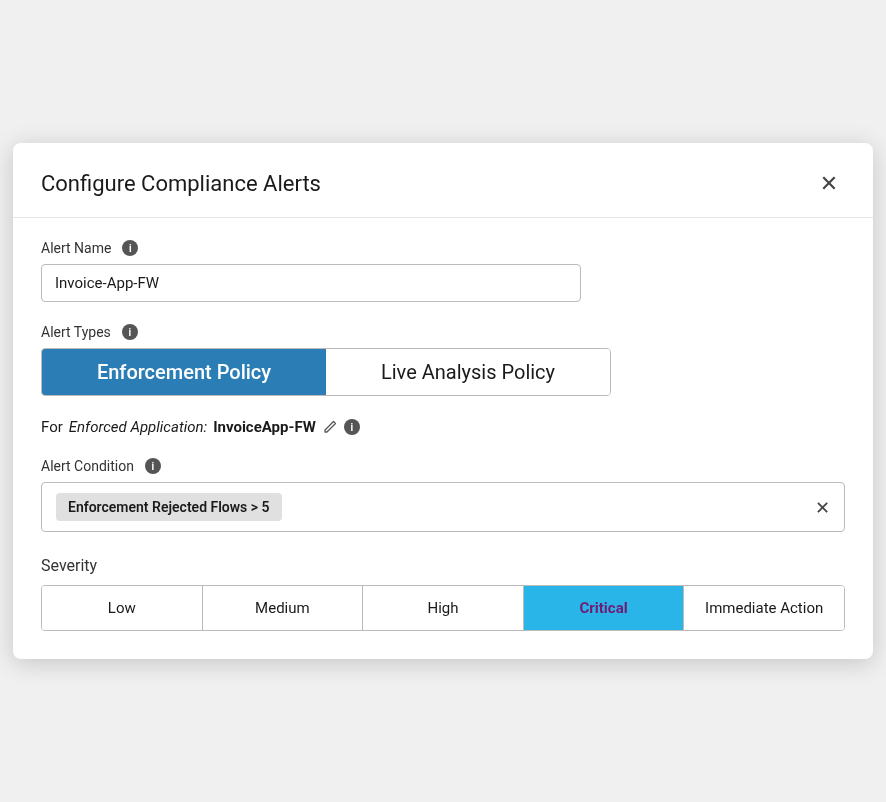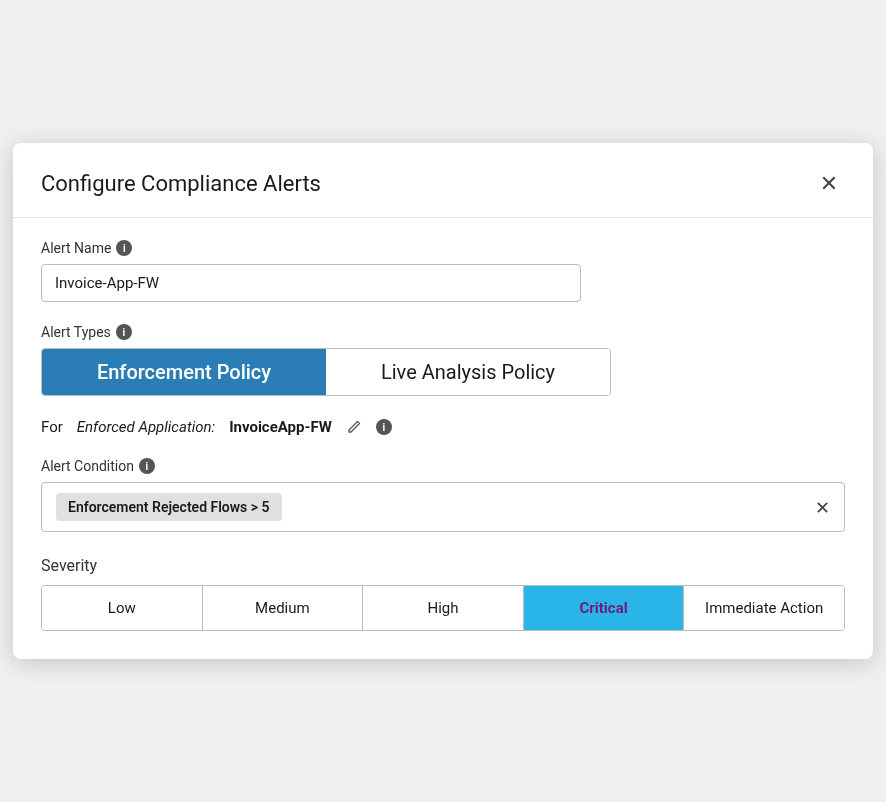--- a/index.html
+++ b/index.html
@@ -61,21 +61,21 @@
     .field-group {
       margin-bottom: 22px;
     }
 
     .field-label {
       font-size: 14px;
       color: #333;
       margin-bottom: 8px;
       display: flex;
       align-items: center;
-      gap: 5px;
+      gap: 11px;
     }
 
     .info-icon {
       display: inline-flex;
       align-items: center;
       justify-content: center;
       width: 16px;
       height: 16px;
       border-radius: 50%;
       background: #555;
@@ -121,21 +121,21 @@
       color: #fff;
       font-weight: 500;
     }
 
     .enforced-app-line {
       font-size: 15px;
       color: #1a1a1a;
       margin: 20px 0 22px 0;
       display: flex;
       align-items: center;
-      gap: 14px;
+      gap: 6px;
       flex-wrap: wrap;
     }
 
     .enforced-app-line em {
       font-style: italic;
       font-weight: 400;
     }
 
     .enforced-app-line strong {
       font-weight: 700;

